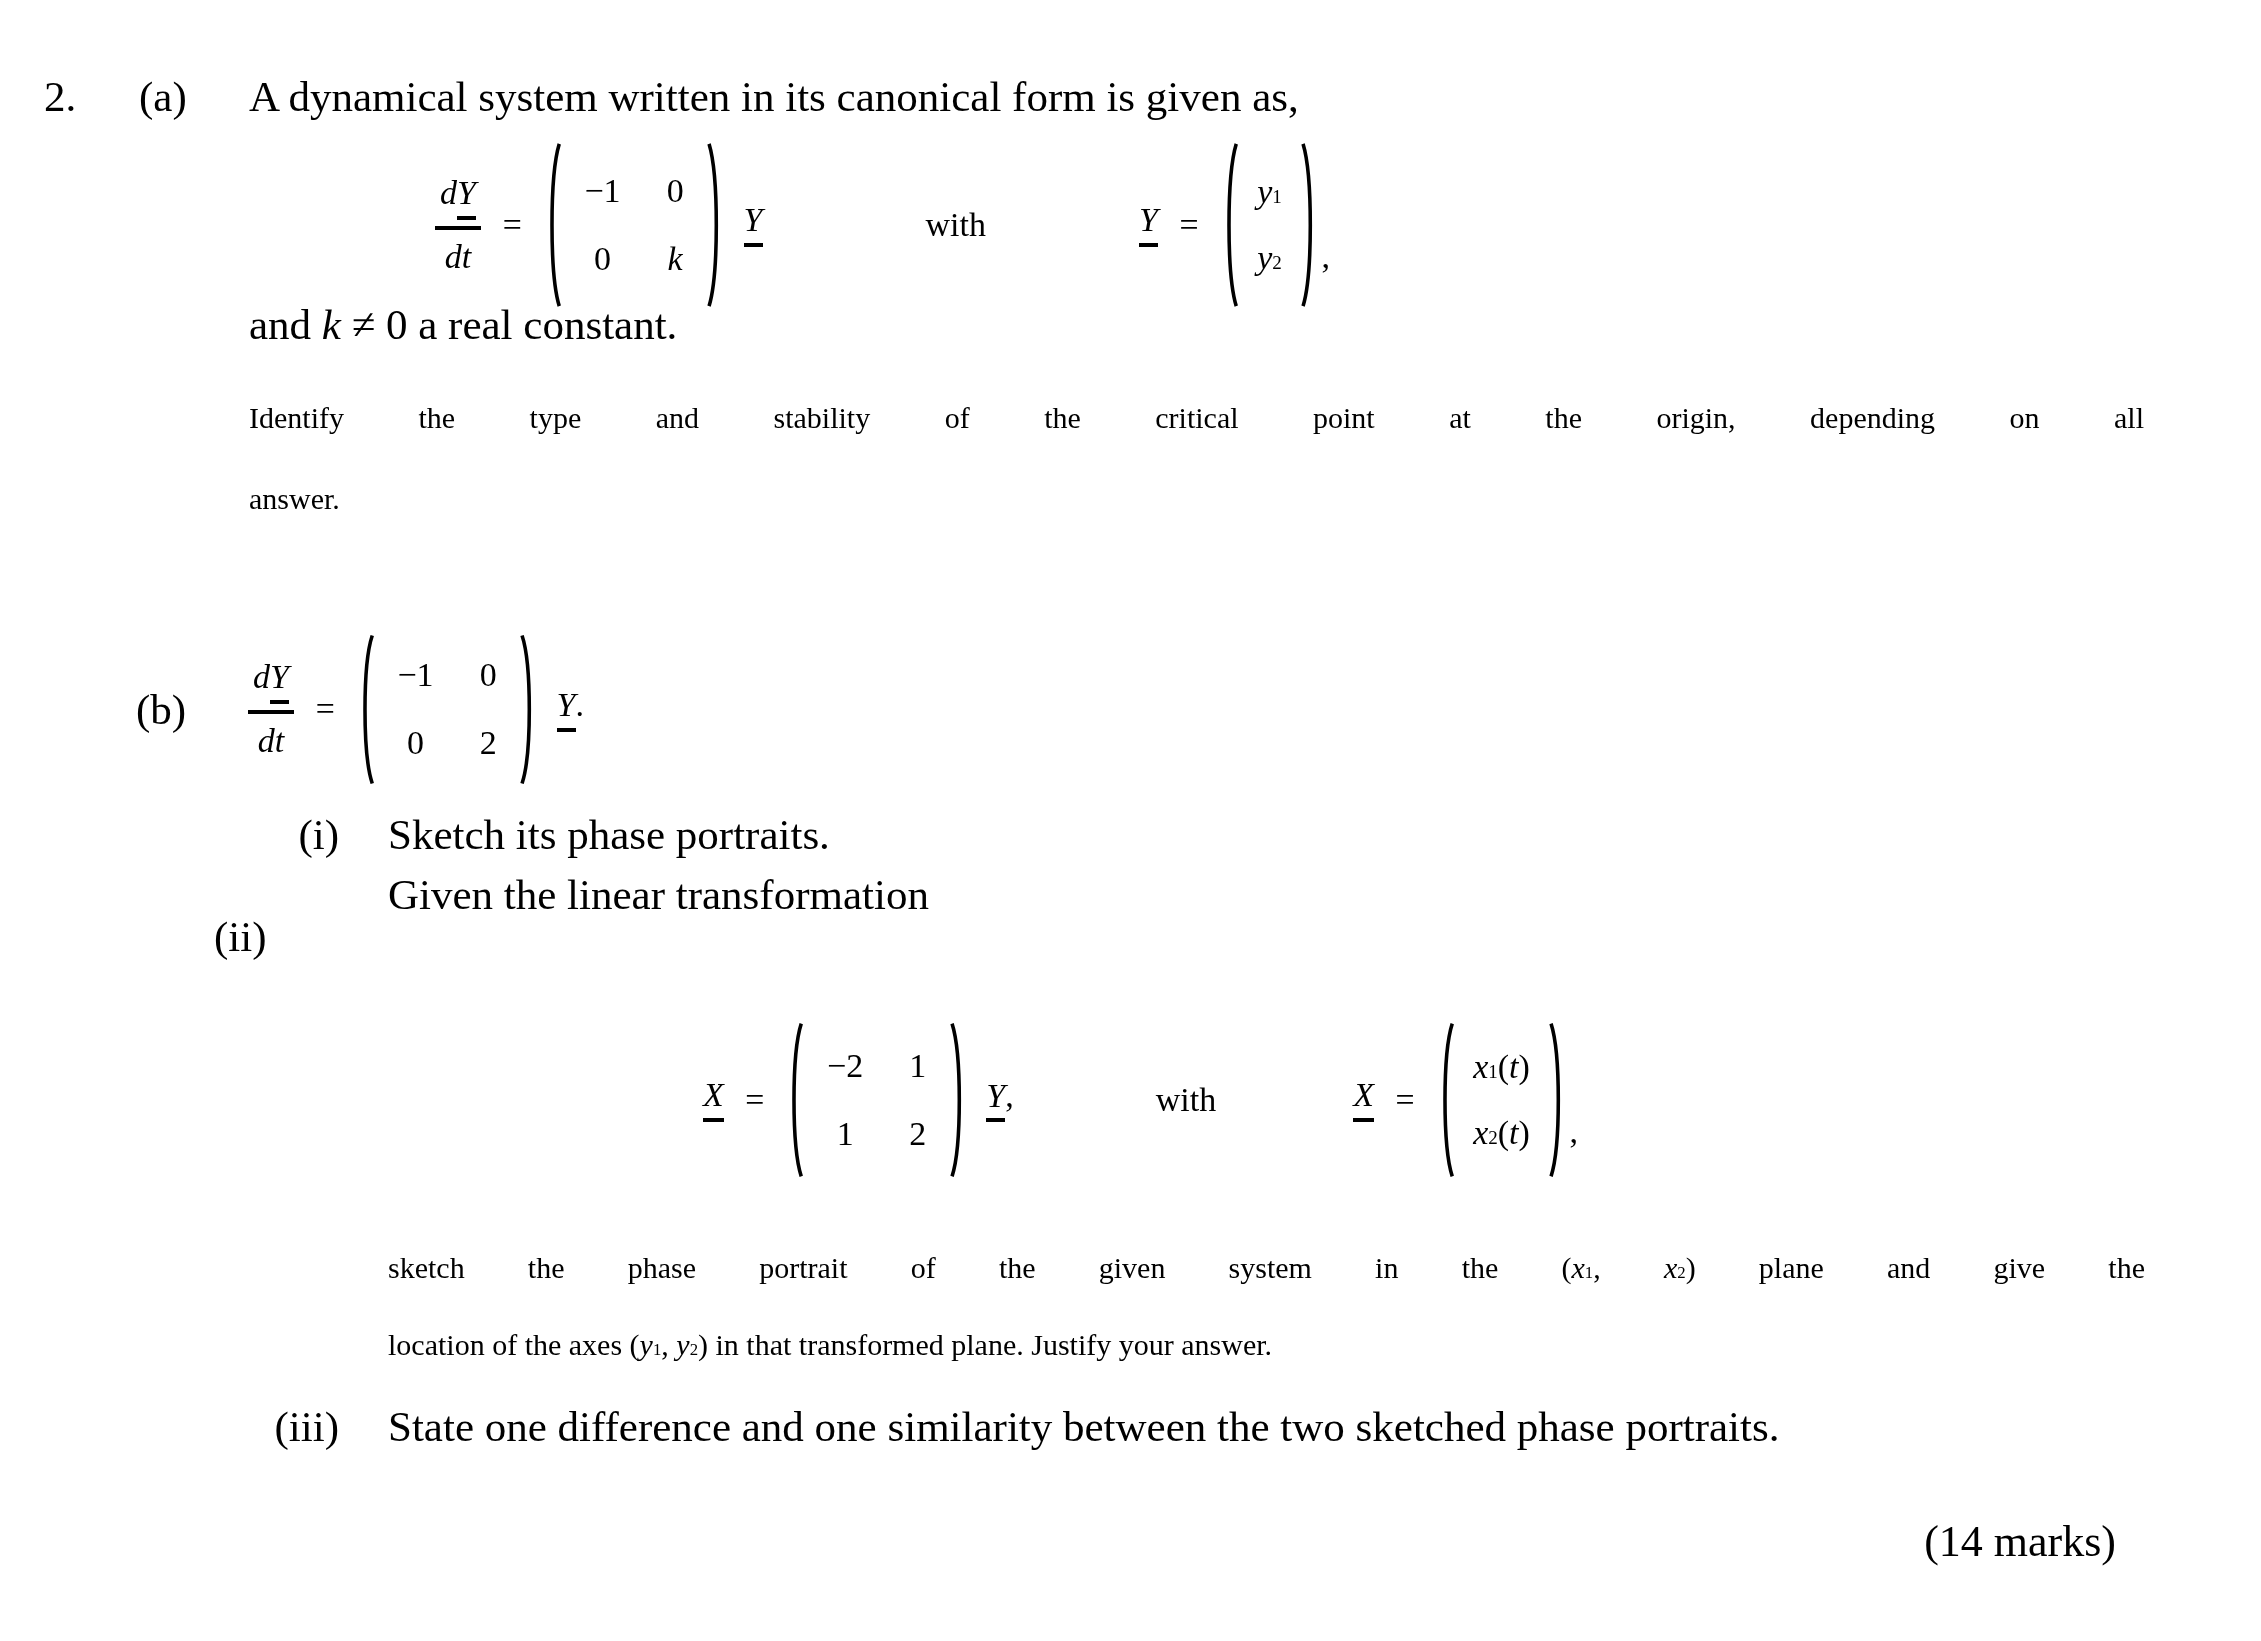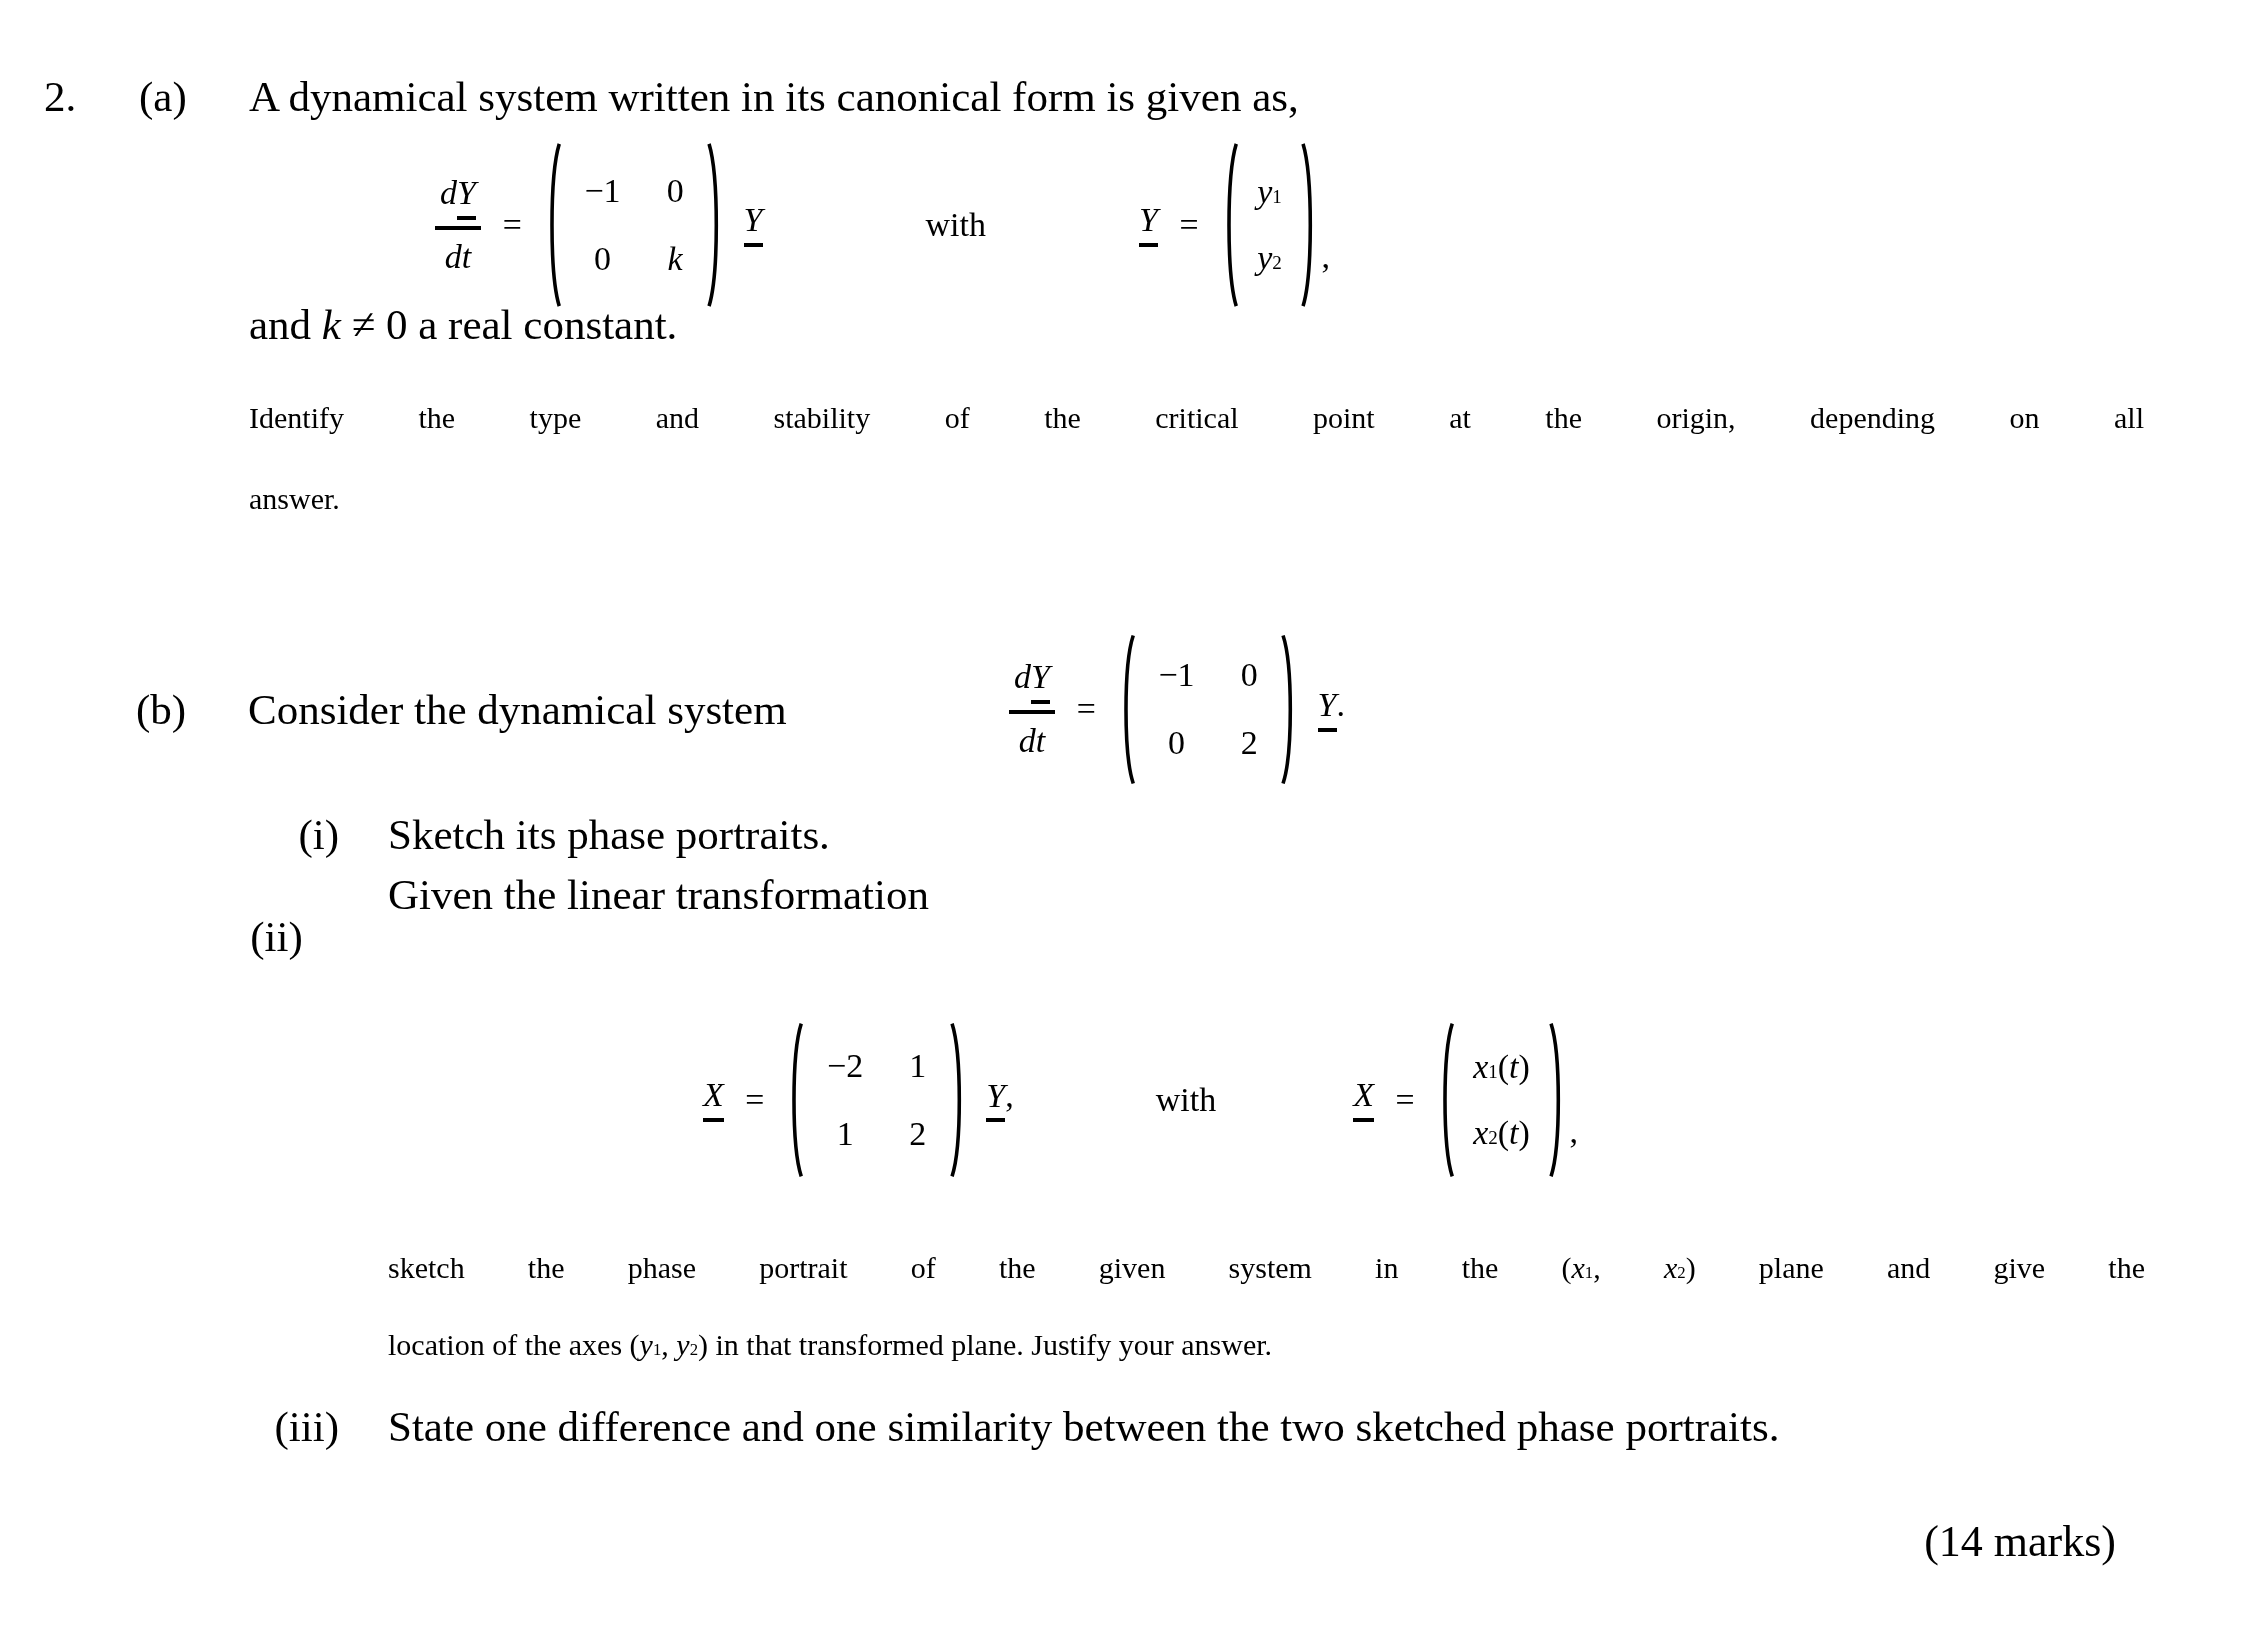--- a/index.html
+++ b/index.html
@@ -90,21 +90,20 @@
 
 <div class="abs t" style="left:249px;top:298px;"><span>and </span><span class="it">k</span><span> ≠ 0 a real constant.</span></div>
 
 <div class="abs par" style="left:249px;top:377px;width:1895px;">
   <div class="jlast"><span>Identify the type and stability of the critical point at the origin, depending on all</span></div>
   <div><span>answer.</span></div>
 </div>
 
 <div class="abs" style="left:136px;top:630px;height:158px;display:flex;align-items:center;">
   <span class="t cell" style="width:112px;">(b)</span>
-  <span class="t cell" style="width:761px;">Consider the dynamical system</span>
   <span class="eq">
     <span class="frac">
       <span class="fnum"><span>d</span><span class="uline">Y</span></span>
       <span class="fbar"></span>
       <span class="fden">dt</span>
     </span>
     <span class="op">=</span>
     <span class="mat" style="margin-left:21.4px;">
       <svg class="psvg h300" viewBox="0 0 34 300" preserveAspectRatio="none">
           <path d="M28 5 C9 62 9 238 28 295" fill="none" stroke="currentColor" stroke-width="7"></path>
@@ -122,21 +121,21 @@
     <span class="tail">
         <span class="uline">Y</span>
         <span class="rm">.</span>
       </span>
   </span>
 </div>
 
 <div class="abs t" style="left:214px;top:808px;width:125px;text-align:right;">(i)</div>
 <div class="abs t" style="left:388px;top:808px;">Sketch its phase portraits.</div>
 
-<div class="abs t" style="left:214px;top:910px;width:125px;text-align:center;">(ii)</div>
+<div class="abs t" style="left:214px;top:910px;width:125px;text-align:left;">(ii)</div>
 <div class="abs t" style="left:388px;top:868px;">Given the linear transformation</div>
 
 <div class="abs eq" style="left:703px;top:1018px;height:163px;">
   <span class="uline">X</span>
   <span class="op">=</span>
   <span class="mat" style="margin-left:21.4px;">
     <svg class="psvg h310" viewBox="0 0 34 300" preserveAspectRatio="none">
         <path d="M28 5 C9 62 9 238 28 295" fill="none" stroke="currentColor" stroke-width="7"></path>
       </svg>
     <span class="mgrid">

